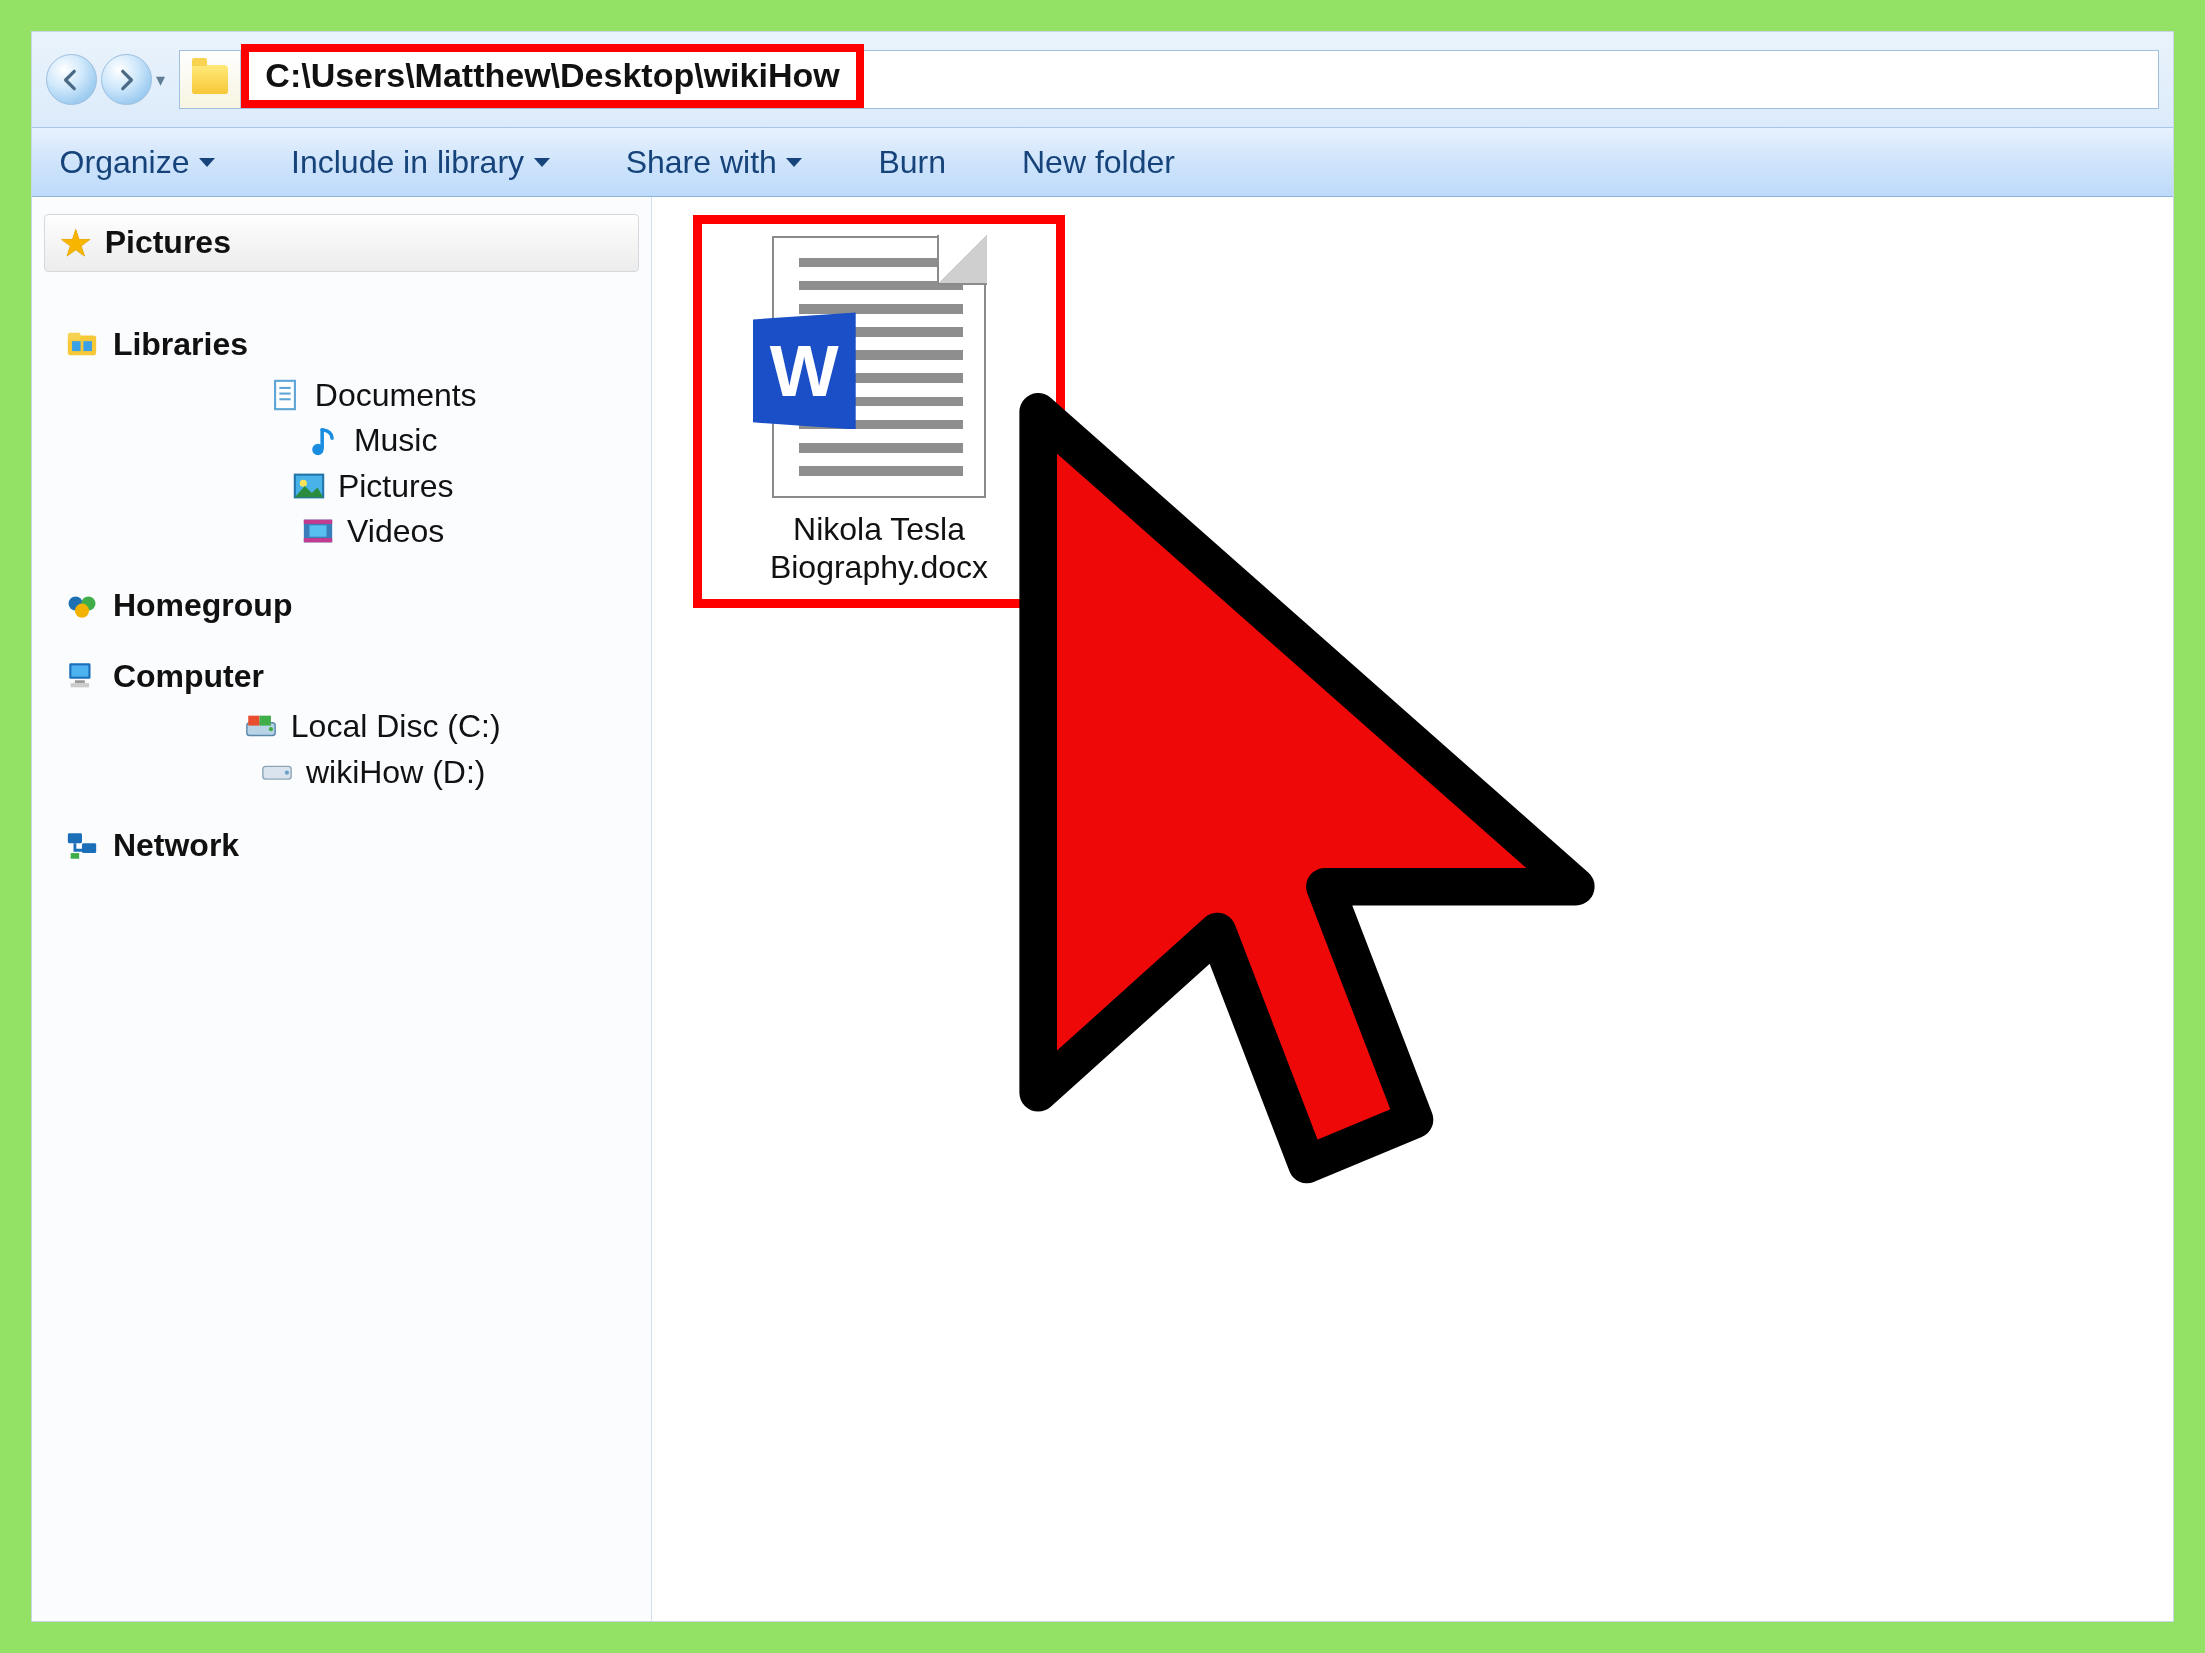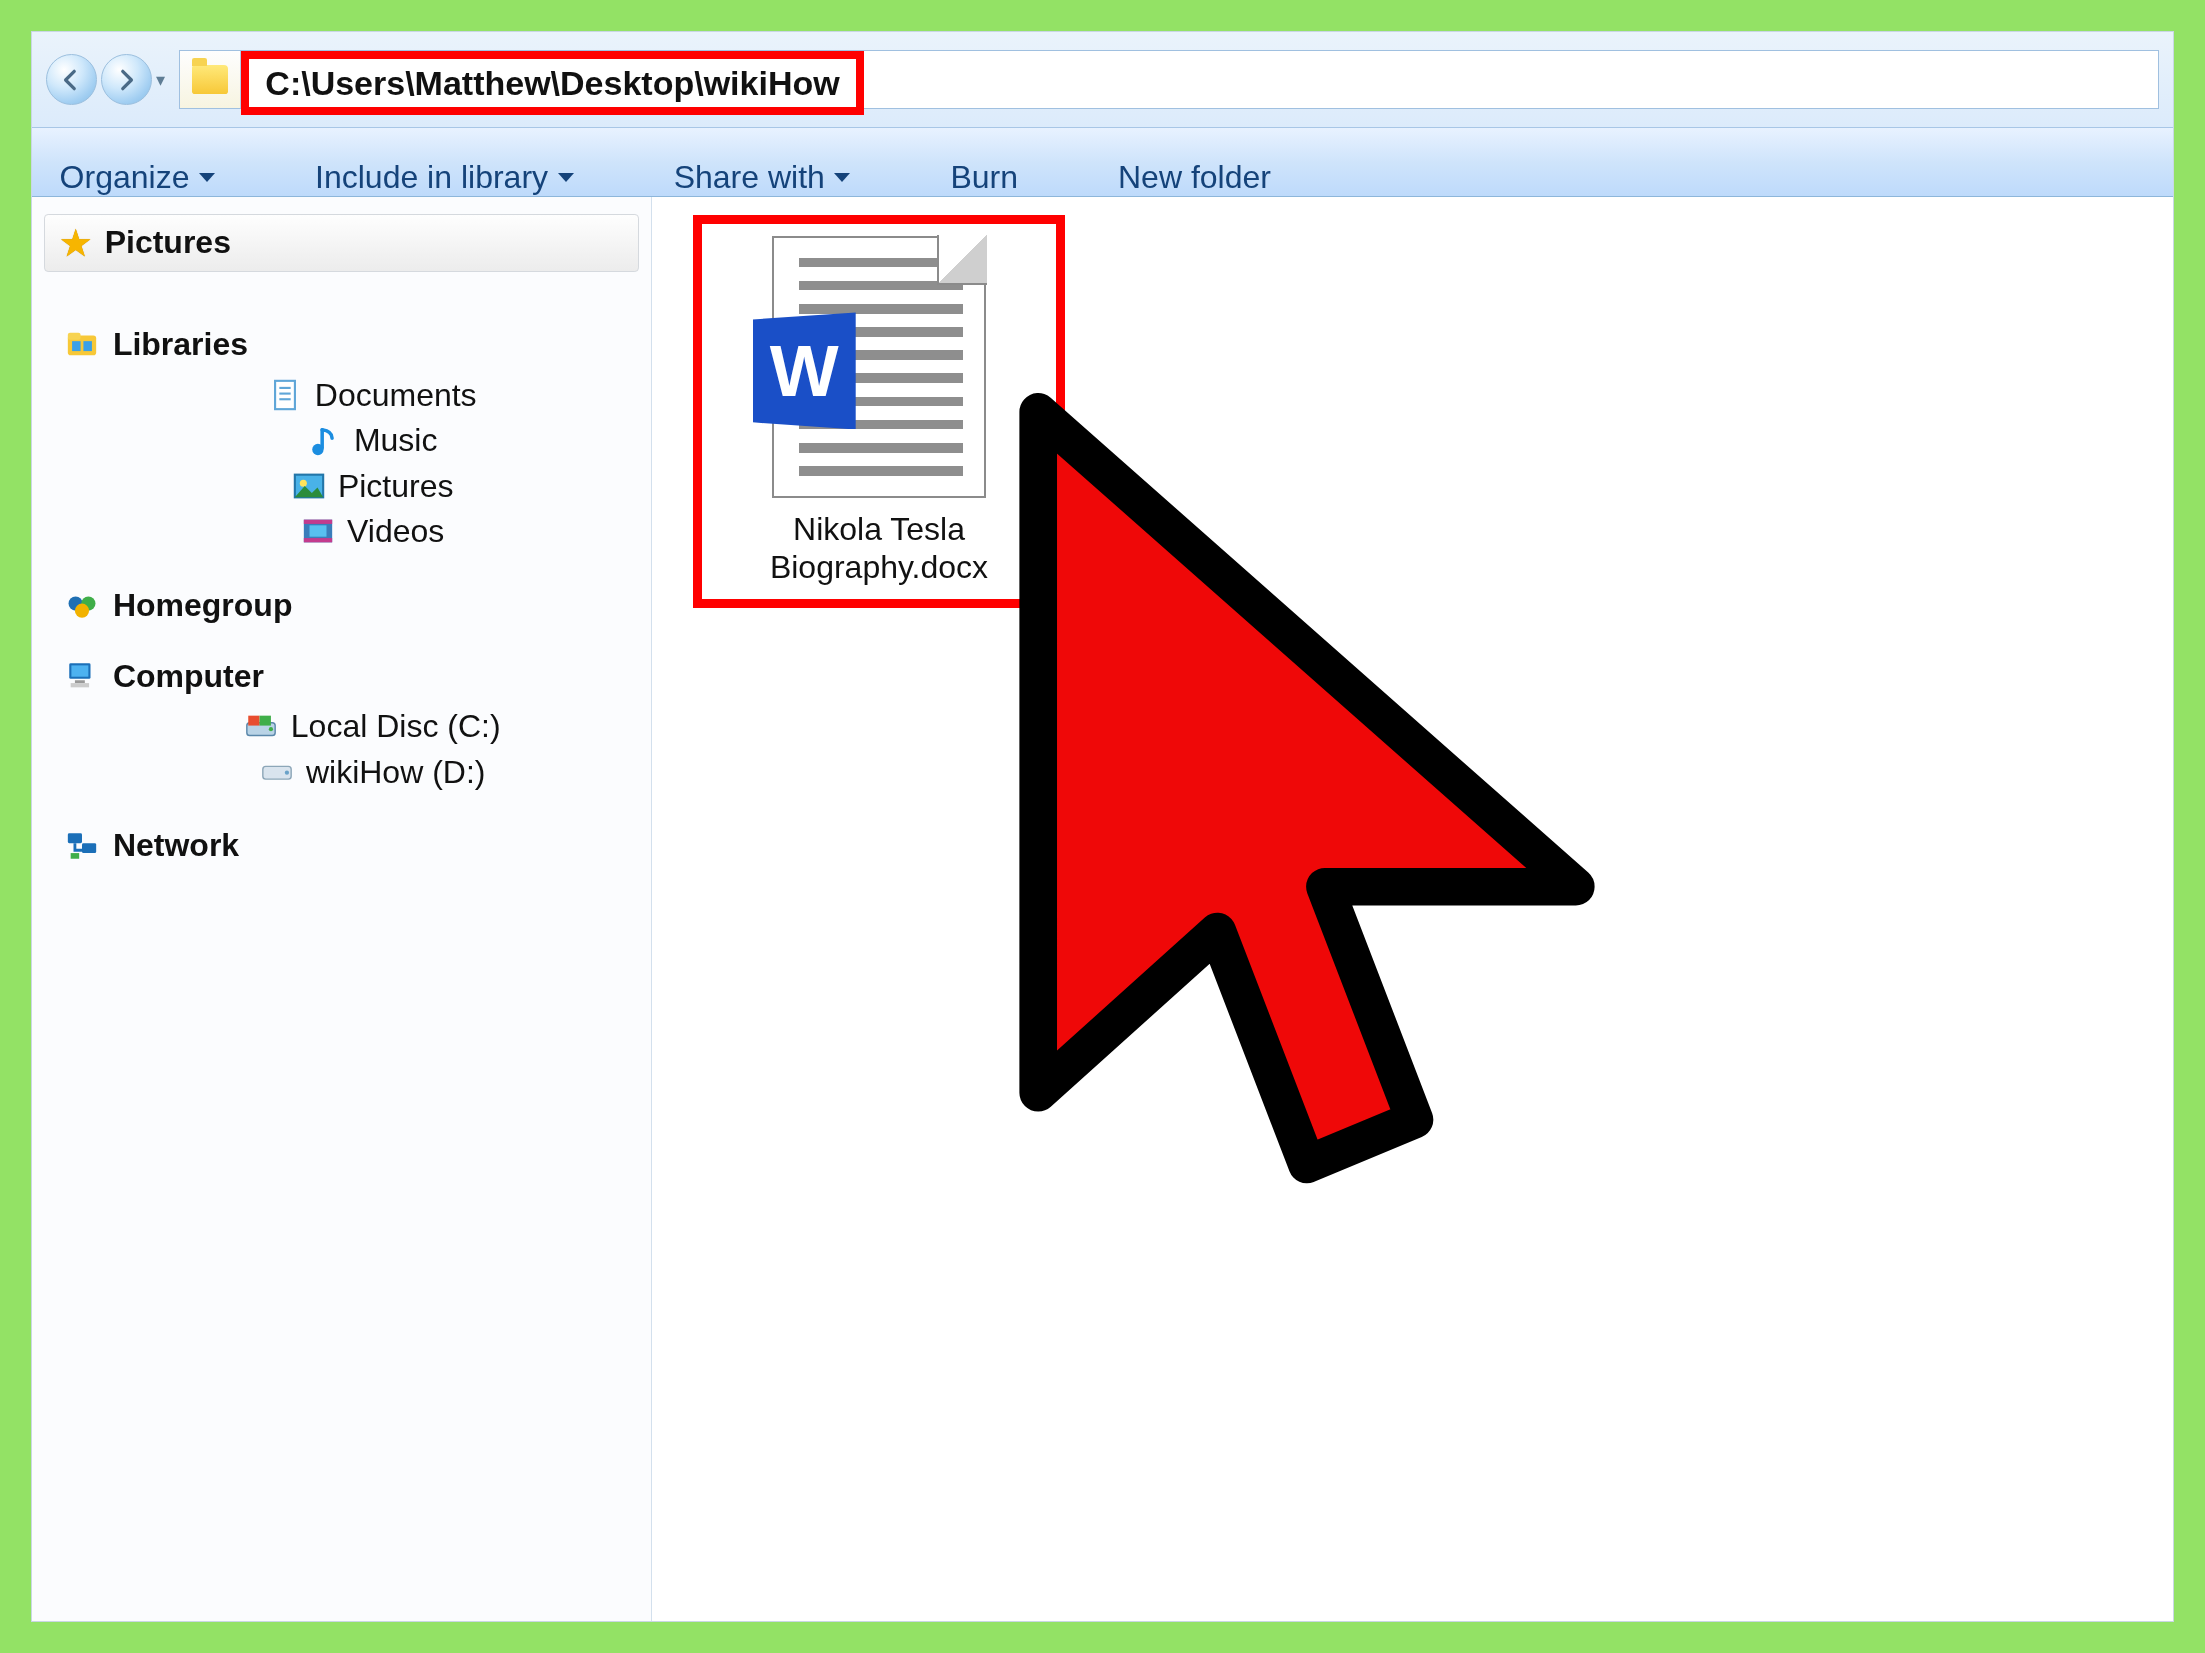--- a/index.html
+++ b/index.html
@@ -51,21 +51,21 @@
     color: #4a6a86;
     font-size: 27.6px;
   }
   .dropdown-small {
     font-size: 18px;
     color: #5f7d95;
   }
   .address-bar-wrap {
     flex: 1;
     display: flex;
-    align-items: flex-start;
+    align-items: flex-end;
     height: 59px;
     background: #ffffff;
     border: 1.4px solid #a0c0e0;
   }
   .address-icon-box {
     width: 61px;
     height: 100%;
     display: flex;
     align-items: center;
     justify-content: center;
@@ -95,22 +95,22 @@
     font-size: 34px;
     font-weight: 600;
     color: #111;
     background: #fff;
     line-height: 1.1;
   }
 
   
   .toolbar {
     display: flex;
-    align-items: flex-end;
-    gap: 100px;
+    align-items: center;
+    gap: 76px;
     height: 69px;
     padding: 0 27.6px;
     background: linear-gradient(to bottom, #e8f2ff 0%, #cfe4fb 50%, #bedafb 100%);
     border-bottom: 0.7px solid #8db6da;
     font-size: 32px;
     color: #15437a;
   }
   .toolbar-item {
     display: flex;
     align-items: center;

